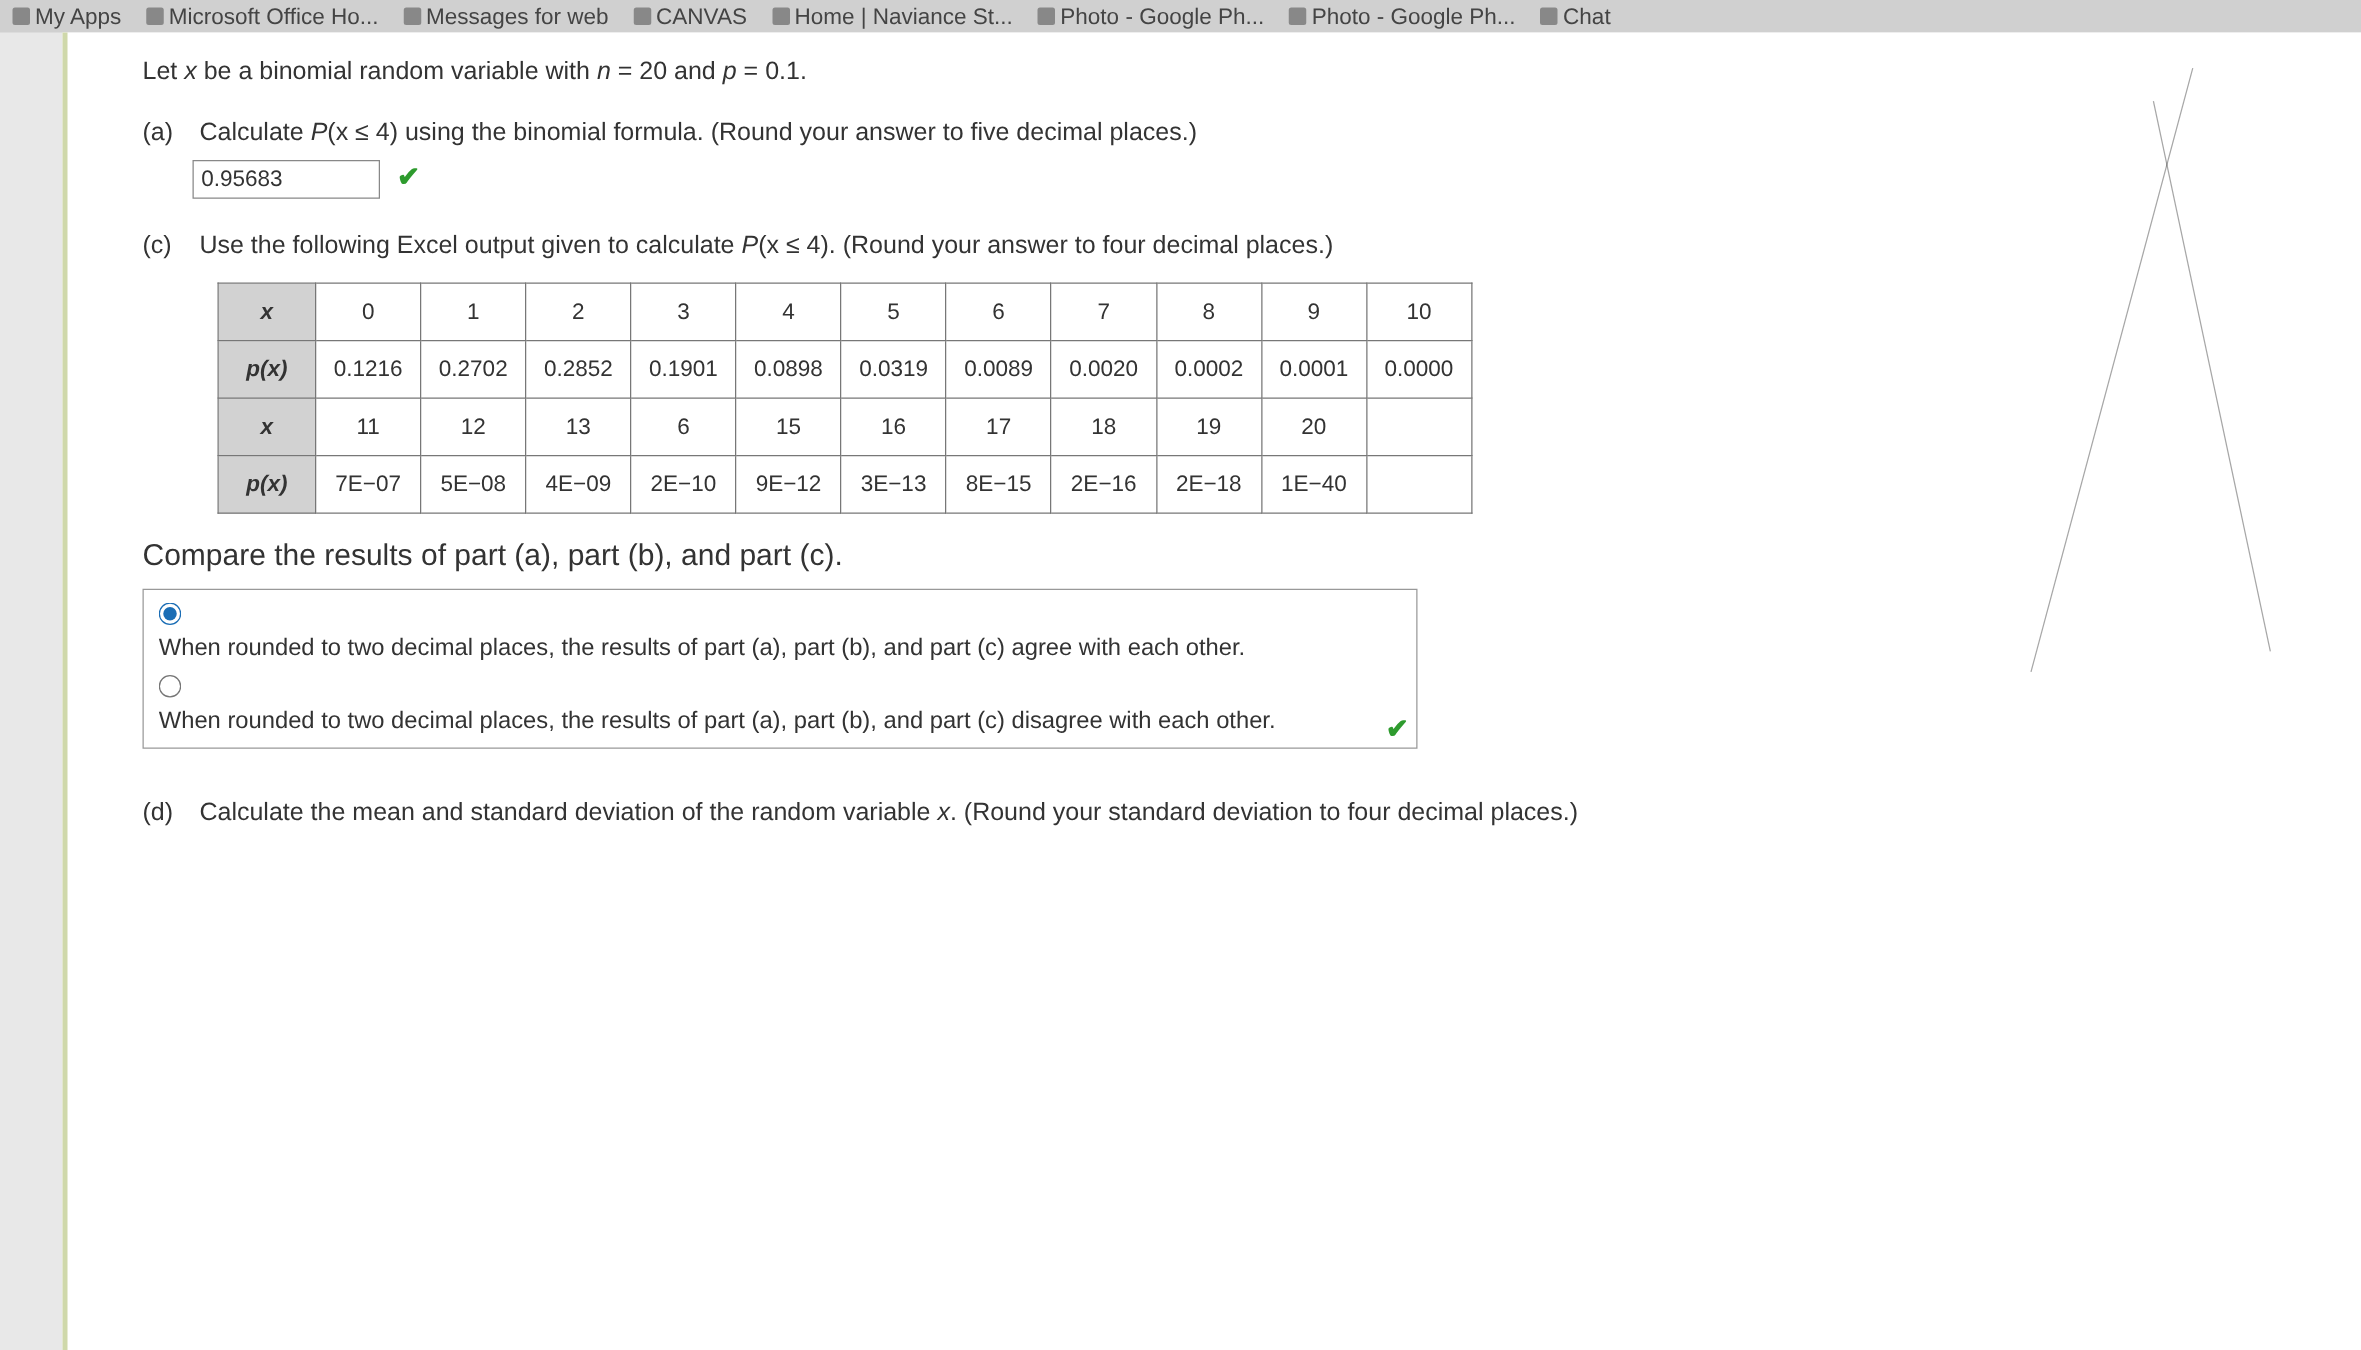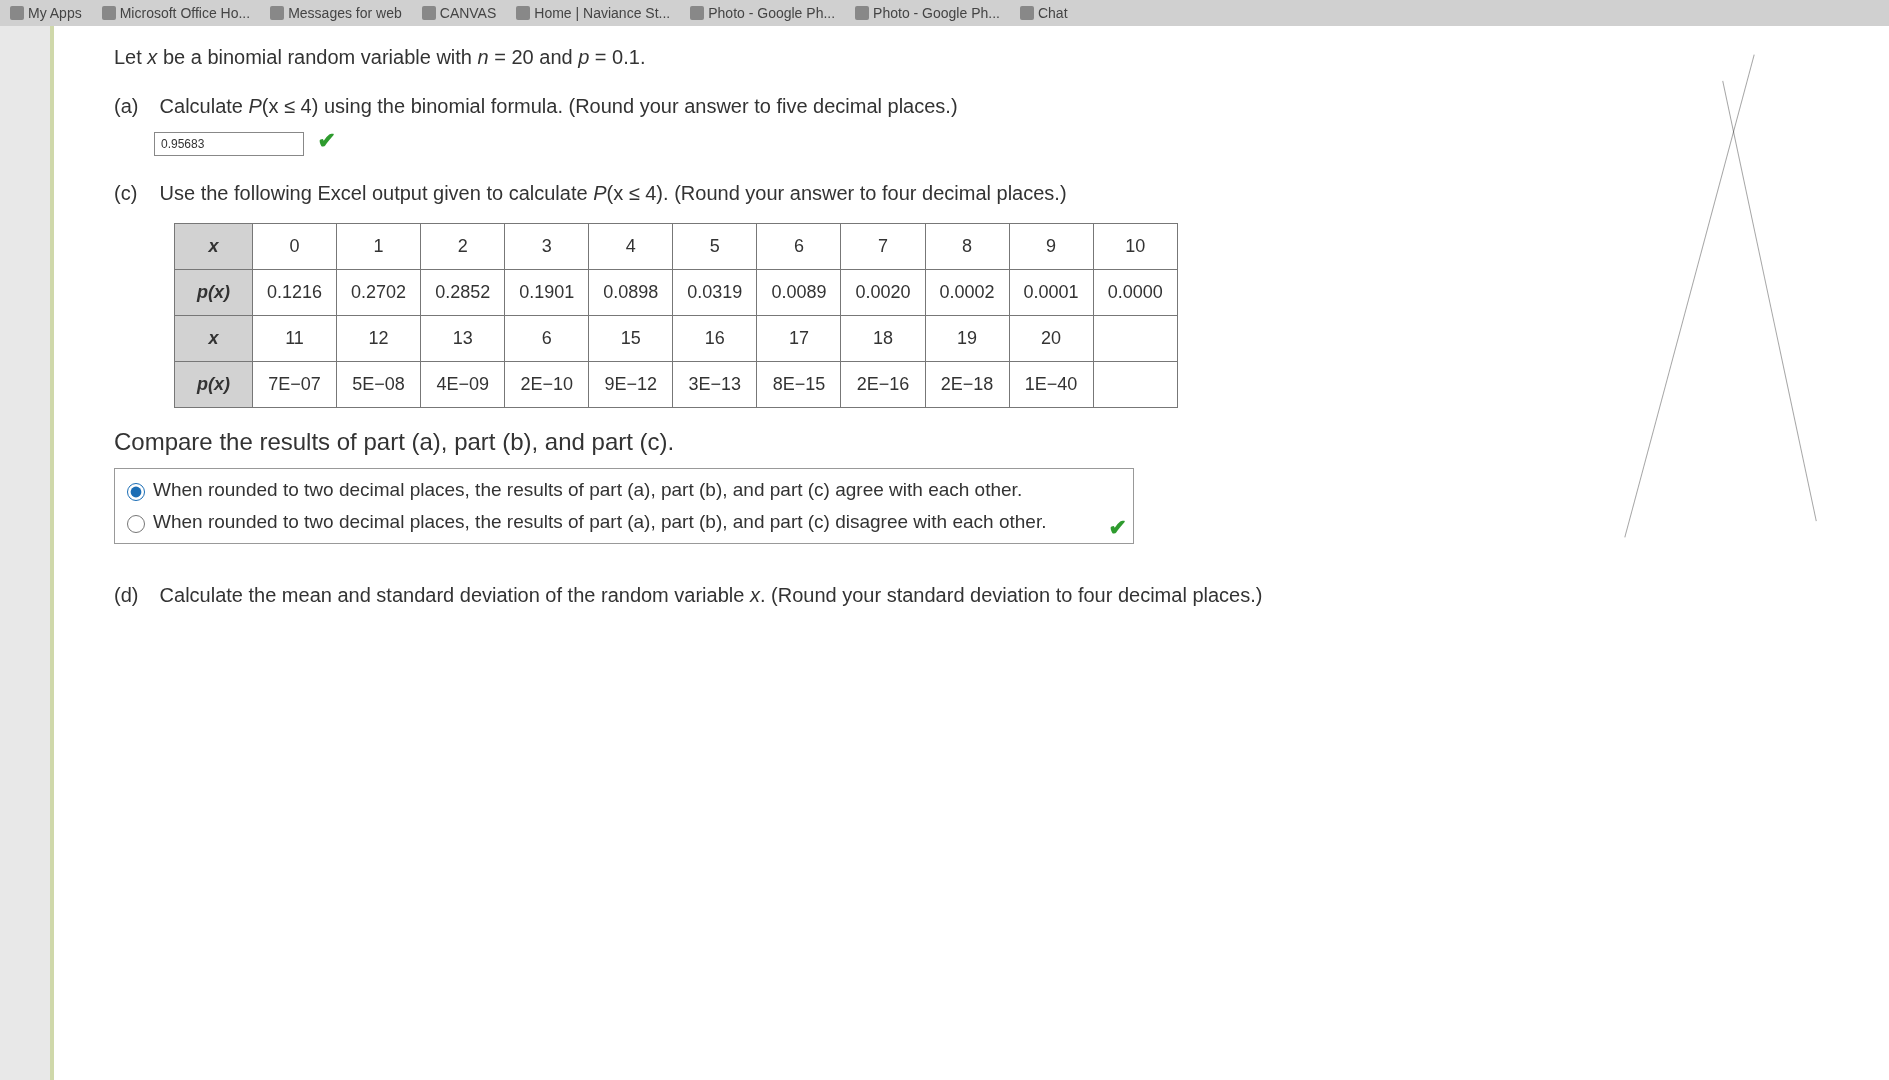--- a/index.html
+++ b/index.html
@@ -11,21 +11,21 @@
     overflow: hidden;
     position: relative;
   }
   .bookmarks-bar {
     height: 26px;
     background: #d0d0d0;
     display: flex;
     align-items: center;
     padding: 0 10px;
     gap: 20px;
-    font-size: 14px;
+    font-size: 18px;
     color: #444;
     overflow: hidden;
   }
   .bookmark { display:flex; align-items:center; gap:4px; white-space:nowrap; cursor:pointer;}
   .bookmark .favicon { width:14px; height:14px; background:#888; border-radius:2px; display:inline-block;}
   .page-wrap {
     background: #fff;
     margin: 0 0 0 50px;
     height: calc(100% - 26px);
     padding: 20px 88px 20px 60px;
@@ -33,21 +33,21 @@
     border-left: 4px solid #cfd8aa;
     font-size: 20px;
     color: #333;
   }
   .italic { font-style: italic; }
   .part { margin-top: 26px; }
   .part-label { display:inline-block; width:40px; }
   .part-body { display:inline-block; vertical-align:top; width: calc(100% - 60px);}
   .answer-row { margin-top:10px; margin-left:40px; }
   input.answer {
-    font-size: 12px;
+    font-size: 18px;
     padding: 4px 6px;
     width: 150px;
     border: 1px solid #888;
     background:#fff;
     color:#333;
   }
   .check {
     color: #2e9b2e;
     font-size: 22px;
     margin-left: 8px;
@@ -69,21 +69,21 @@
   }
   table.excel td.hdr { background:#d2d2d2; font-weight:bold;}
   .radio-box {
     border:1px solid #999;
     margin-top:12px;
     margin-left:0px;
     width: 1020px;
     position: relative;
     padding-bottom: 10px;
   }
-  .radio-row { padding: 10px 12px 0 12px; font-size:19px; display:flex; align-items:flex-end; gap:8px;}
+  .radio-row { padding: 10px 12px 0 12px; font-size:19px; display:flex; align-items:flex-start; gap:8px;flex-direction:column;}
   .radio-row input[type=radio]{ width:18px; height:18px; accent-color:#1a6db5;}
   .box-check { position:absolute; right:6px; bottom:2px; color:#2e9b2e; font-size:22px; font-weight:bold;}
   .compare-line{ margin-top:20px; font-size:24px;}
   .crack { position:absolute; pointer-events:none; }
   .crack1 { right:20px; top:20px; width:300px; height:700px; }
   .crack1::before, .crack1::after{
     content:''; position:absolute; background:transparent; border-left:1px solid rgba(0,0,0,.35);
   }
   .crack1::before{ left:120px; top:0; height:500px; transform:rotate(15deg);}
   .crack1::after{ left:200px; top:30px; height:450px; transform:rotate(-12deg);}

